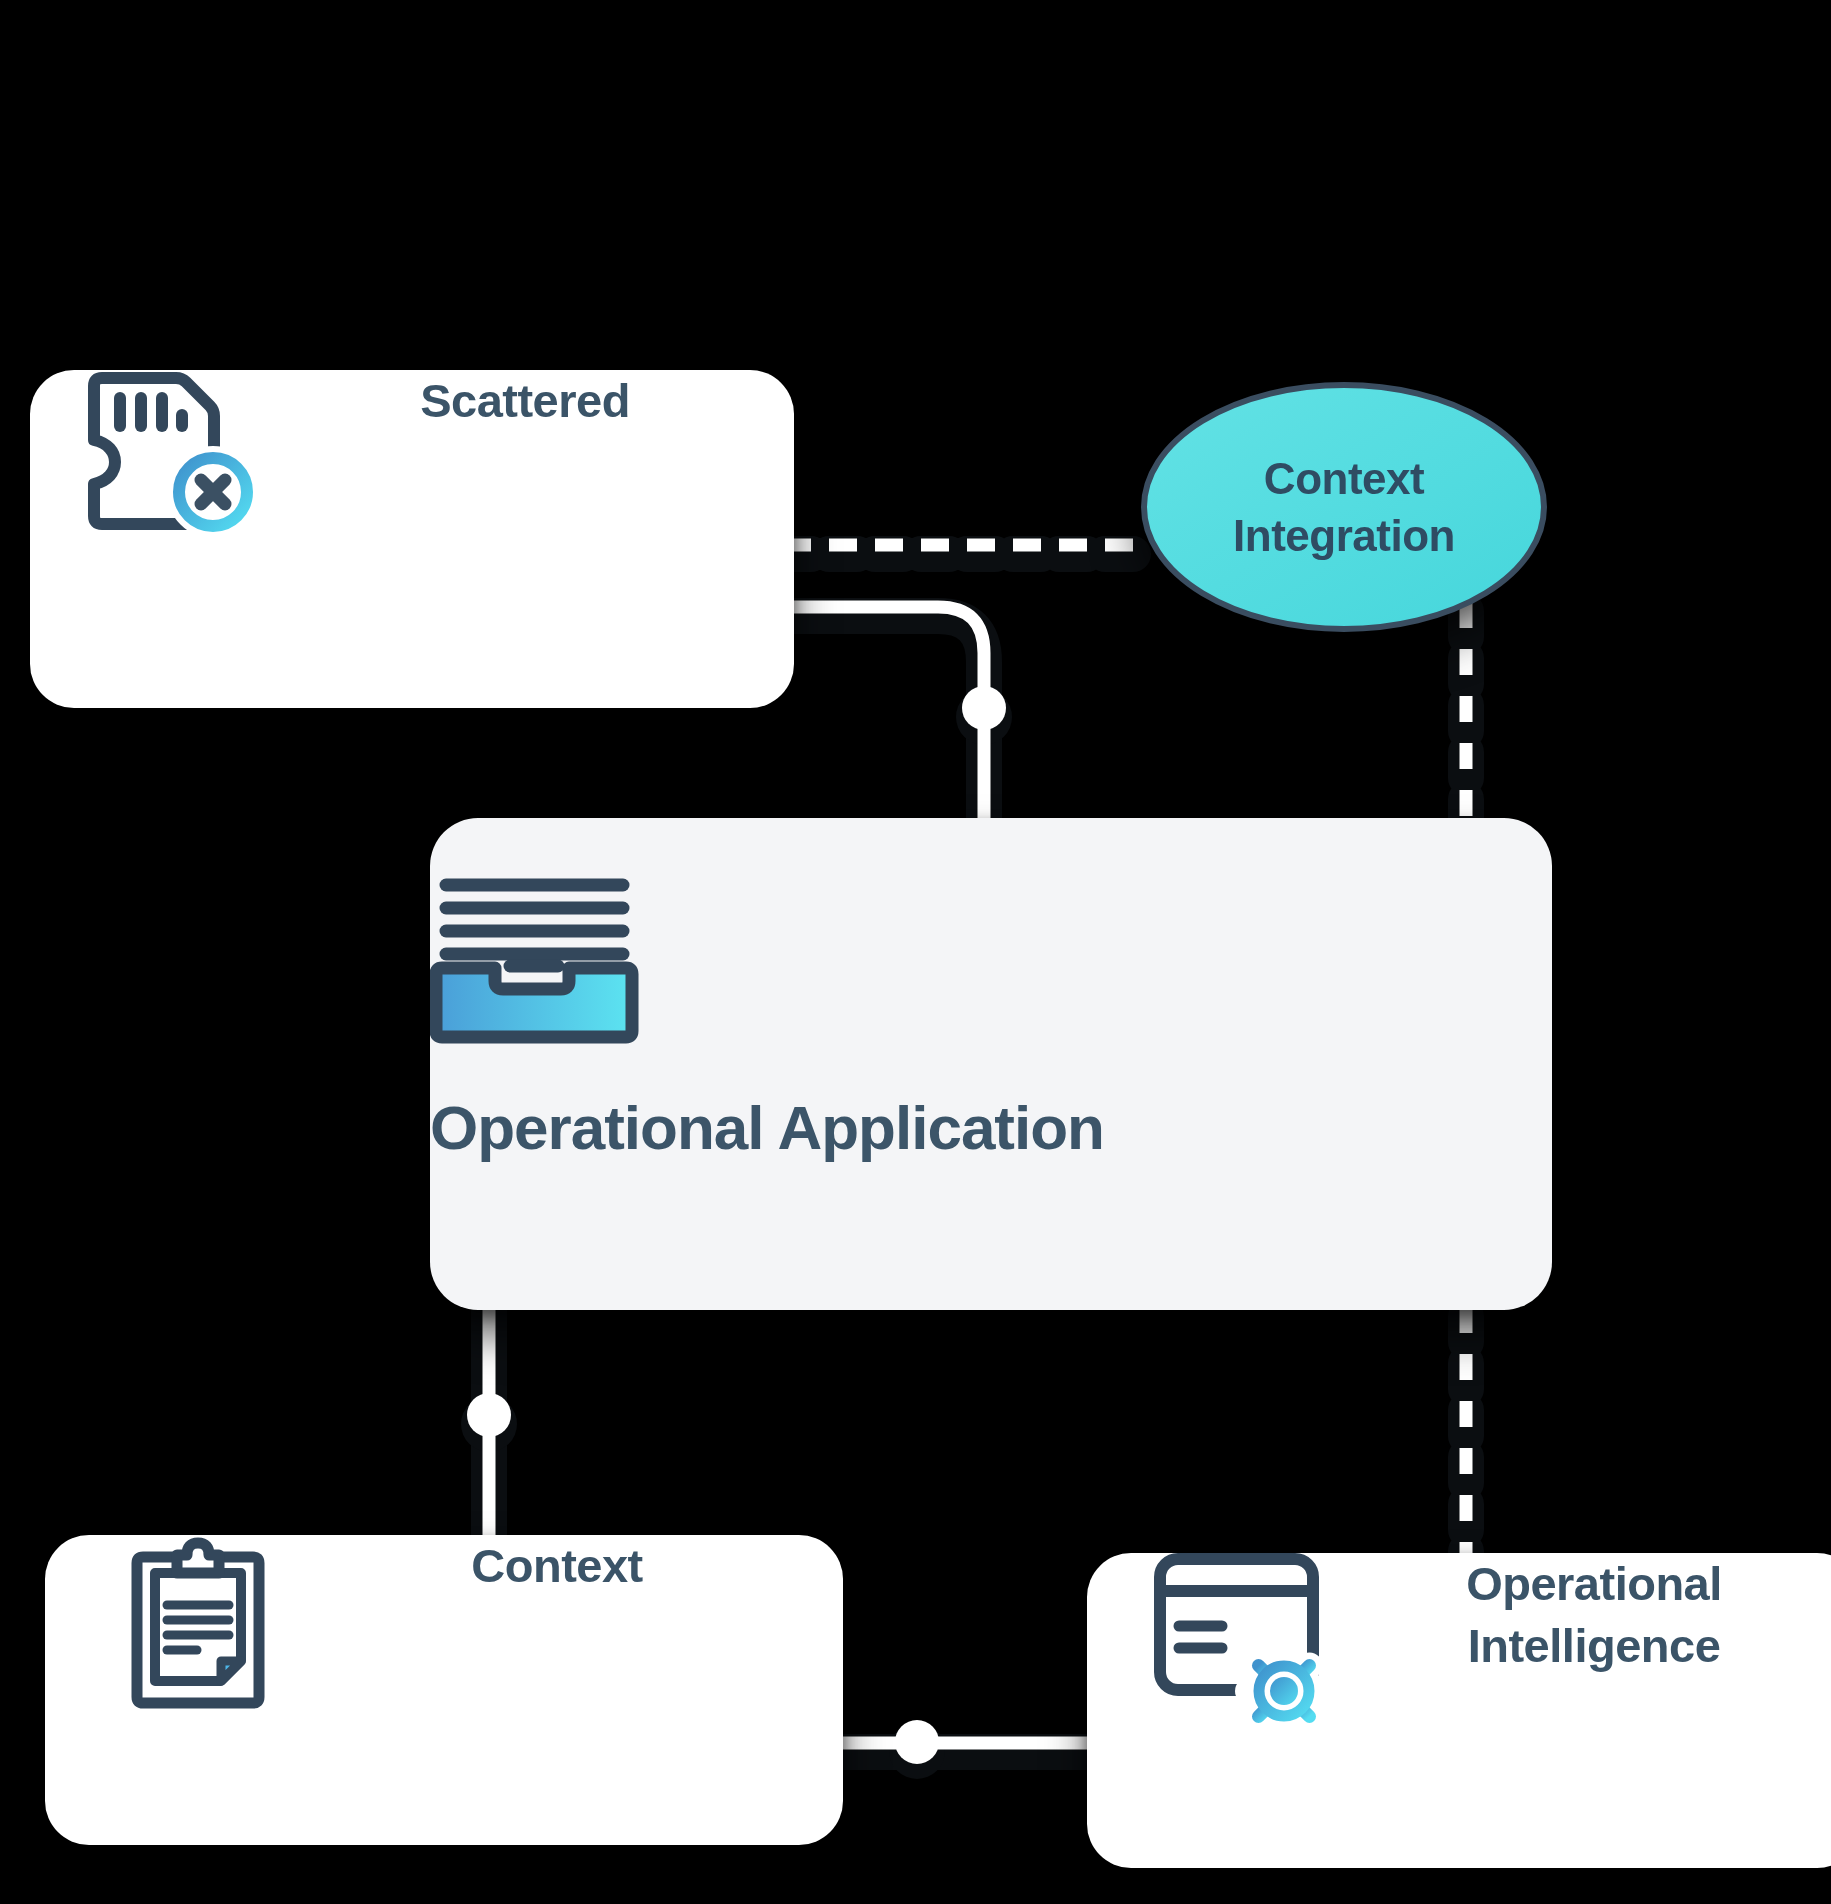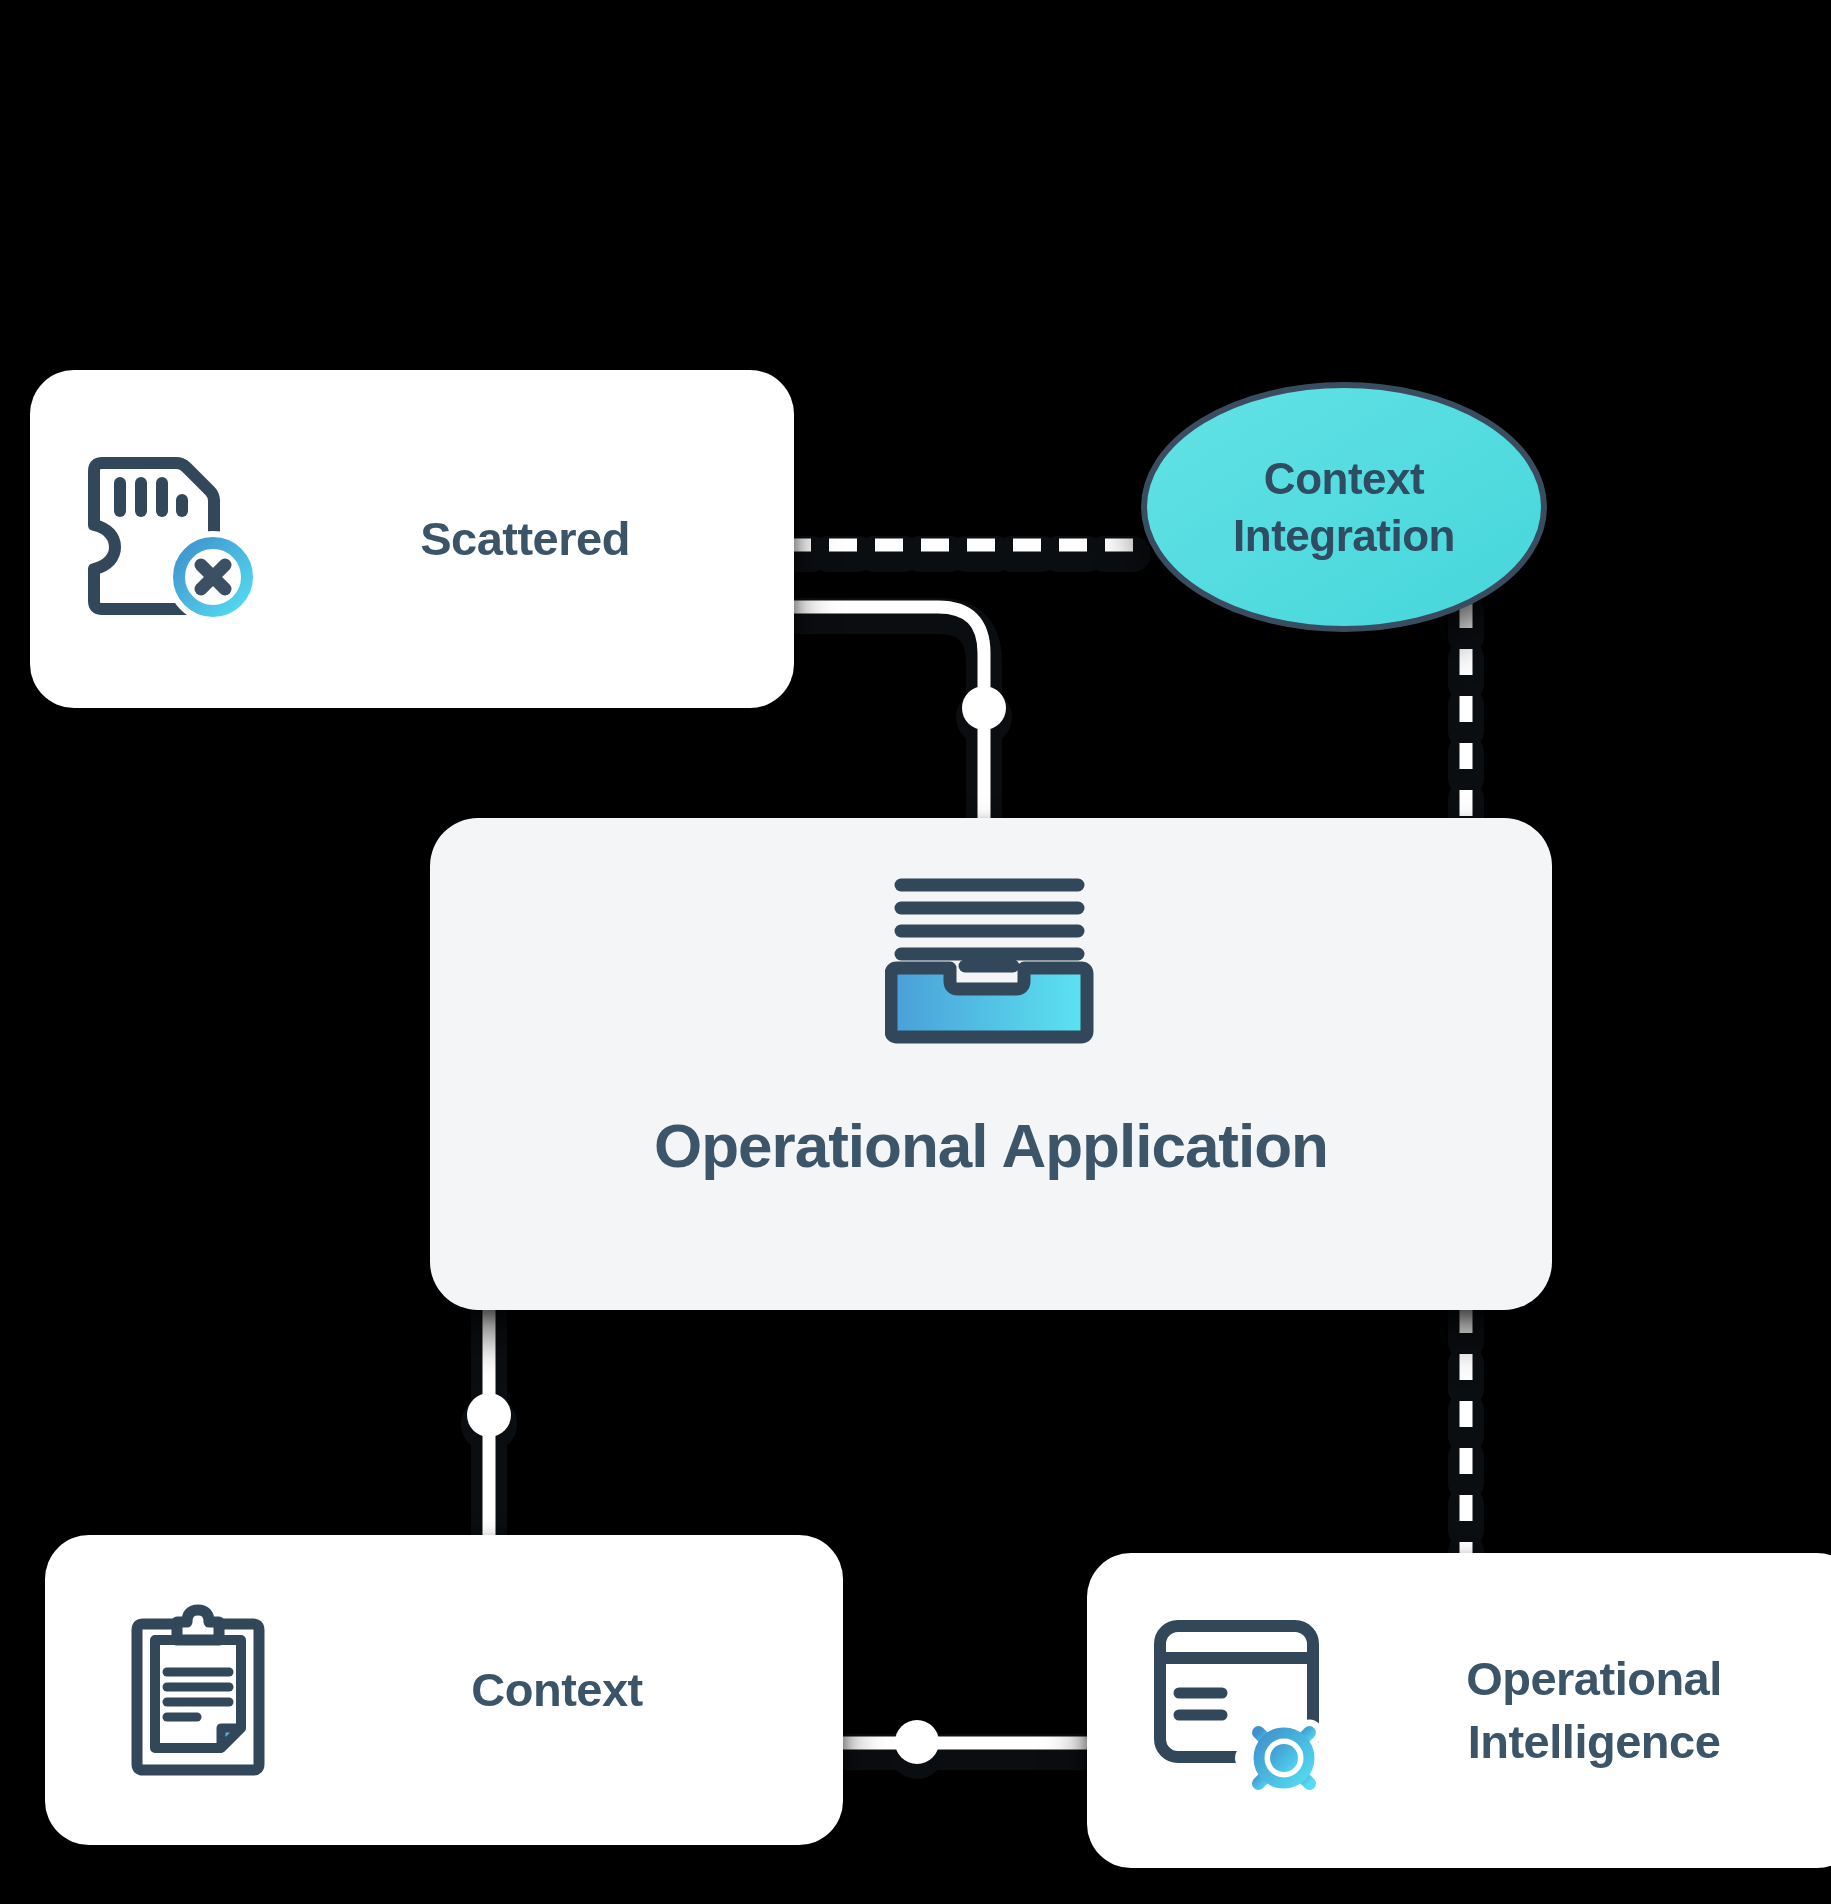--- a/index.html
+++ b/index.html
@@ -7,37 +7,37 @@
     position:relative;width:1831px;height:1904px;background:#000;overflow:hidden;
     font-family:"Liberation Sans","DejaVu Sans",sans-serif;
   }
   svg{display:block;}
   
   .connectors{position:absolute;left:0;top:0;z-index:1;}
   
   .card{
     position:absolute;z-index:2;background:#fff;border-radius:44px;
     box-shadow:0 26px 42px rgba(0,0,0,.6),0 6px 14px rgba(0,0,0,.4);
-    display:flex;align-items:center;
+    display:flex;align-items:flex-start;
   }
   .card .icon-wrap{flex:0 0 auto;display:flex;align-items:center;justify-content:center;}
   .card .label{
     flex:1 1 auto;text-align:center;font-weight:700;font-size:47px;line-height:1.32;
     color:#3b5468;letter-spacing:-0.5px;white-space:nowrap;
   }
   .node-scattered{left:30px;top:370px;width:708px;height:338px;padding-left:56px;}
   .node-real{left:45px;top:1535px;width:718px;height:310px;padding-left:80px;}
   .node-intel{left:1087px;top:1553px;width:708px;height:315px;padding-left:66px;}
   .node-app{
     left:430px;top:818px;width:1122px;height:492px;background:#f4f5f7;border-radius:48px;
     flex-direction:column;justify-content:flex-start;padding:0;
   }
   .node-app .icon-wrap{margin-top:60px;}
   .node-app .title{
-    margin-top:60px;text-align:center;font-weight:700;font-size:62px;line-height:1.29;
+    margin-top:42px;text-align:center;font-weight:700;font-size:62px;line-height:1.29;
     color:#3c5569;letter-spacing:-1px;
   }
   
   .node-context{position:absolute;left:1128px;top:368px;width:432px;height:278px;z-index:2;}
   .node-context .ellipse-svg{filter:drop-shadow(0 18px 24px rgba(0,0,0,.75));}
   .node-context .label{
     position:absolute;inset:0;display:flex;flex-direction:column;align-items:center;justify-content:center;
     font-weight:700;font-size:44px;line-height:1.3;color:#2f4c63;letter-spacing:-0.5px;text-align:center;
   }
 </style>

